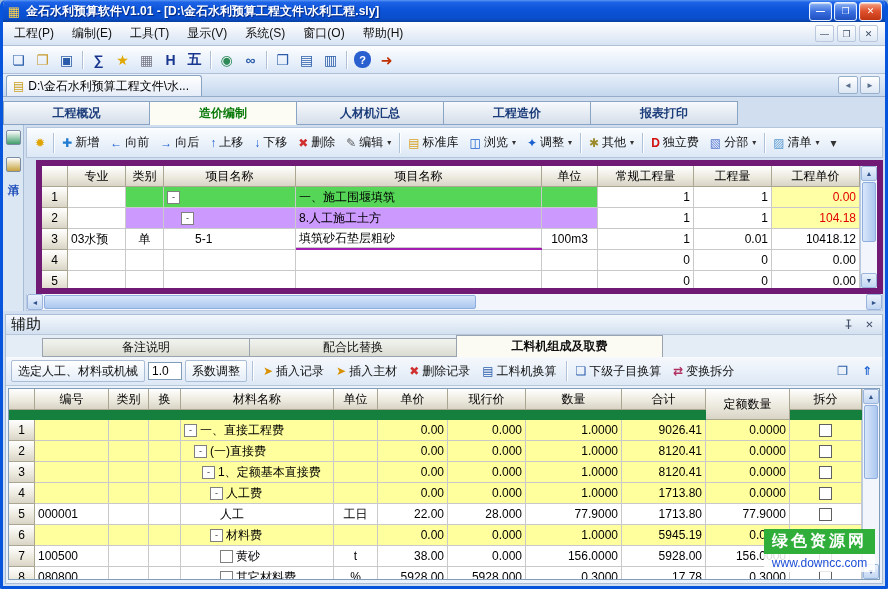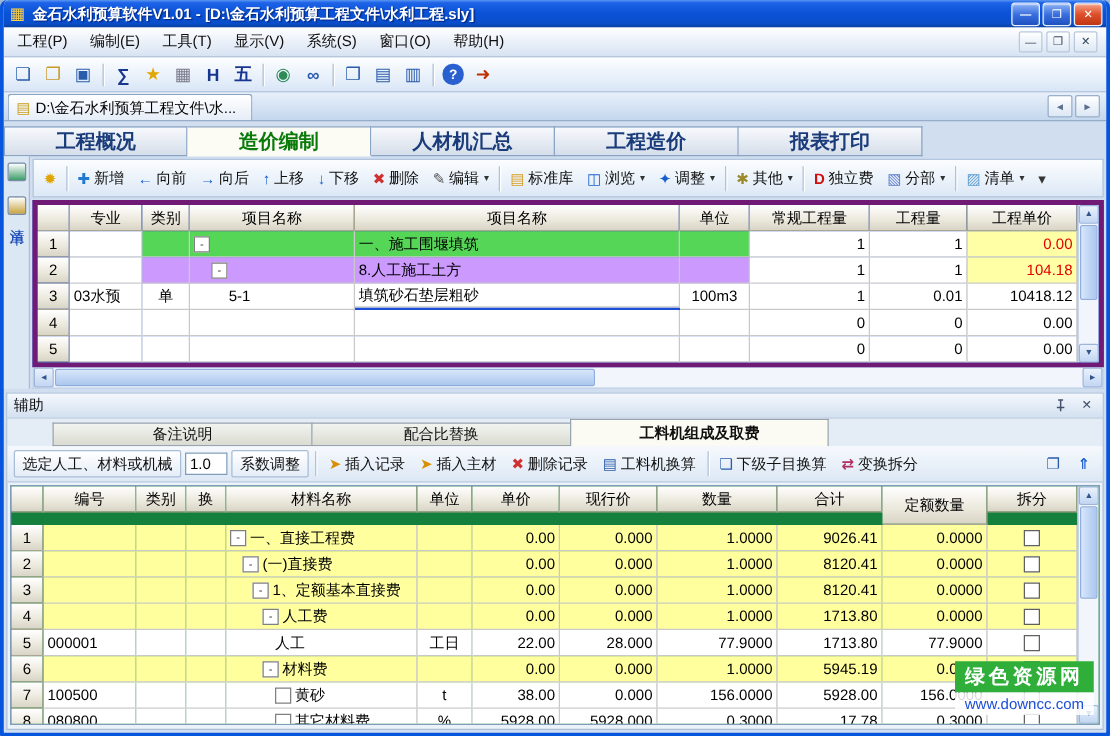--- a/index.html
+++ b/index.html
@@ -26,58 +26,58 @@
   .tb-icon.badge{background:#2a5fd0;color:#fff !important;width:17px;height:17px;border-radius:8px;font-size:11px;margin:0 3px;}
   .tb-sep{width:1px;height:18px;background:#aebfd6;margin:0 3px;box-shadow:1px 0 0 #fff;}
   
   .doctabbar{height:22px;flex:none;background:linear-gradient(180deg,#e8f0fa,#c4d7ee);border-bottom:1px solid #96adc9;display:flex;align-items:flex-end;padding:0 3px;}
   .doc-tab{height:20px;display:flex;align-items:center;gap:4px;padding:0 12px 0 6px;background:linear-gradient(180deg,#ffffff,#e6edf8);border:1px solid #8aa4c4;border-bottom:none;border-radius:3px 3px 0 0;}
   .doc-tab-icon{color:#caa021;font-size:12px;}
   .doc-nav{margin-left:auto;display:flex;gap:2px;align-items:center;padding:0 2px 2px 0;}
   .doc-nav-btn{width:18px;height:16px;font-size:8px;color:#5a6f8c;display:flex;align-items:center;justify-content:center;border:1px solid #9ab0ca;border-radius:2px;background:linear-gradient(#fff,#dce7f4);}
   
   .maintabs{height:24px;flex:none;display:flex;margin-top:4px;}
-  .main-tab{flex:0 0 147px;display:flex;align-items:center;justify-content:center;font-size:16px;font-weight:bold;color:#1b3c7a;
+  .main-tab{flex:0 0 147px;display:flex;align-items:center;justify-content:center;font-size:12px;font-weight:bold;color:#1b3c7a;
     background:linear-gradient(180deg,#f7f9fc,#d5deea);border:1px solid #8aa4c4;border-left:none;box-sizing:border-box;}
   .main-tab:first-child{border-left:1px solid #8aa4c4;}
   .main-tab.active{background:#fcfcf5;border-bottom:1px solid #fcfcf5;}
   
   .midsection{height:186px;flex:none;display:flex;}
   .sidebar{width:20px;flex:none;background:#dce7f4;border-right:1px solid #a9bdd6;display:flex;flex-direction:column;align-items:center;padding-top:5px;gap:8px;}
   .side-item{display:flex;flex-direction:column;align-items:center;gap:2px;}
   .side-icon{width:13px;height:13px;border:1px solid #7a8ca4;border-radius:2px;}
   .side-label{writing-mode:vertical-rl;text-orientation:upright;color:#1a4bb8;font-size:12px;letter-spacing:1px;}
   .midcol{flex:1;display:flex;flex-direction:column;min-width:0;}
   
   .toolbar2{height:31px;flex:none;margin:2px 2px 1px 2px;border:1px solid #b4c6dd;background:linear-gradient(180deg,#fbfdff,#dce8f6);display:flex;align-items:center;padding:0 3px;gap:1px;box-sizing:border-box;}
   .tb2-btn{height:24px;display:flex;align-items:center;gap:3px;padding:0 5px;border-radius:2px;color:#101010;white-space:nowrap;}
   .tb2-icon{font-size:12px;font-weight:bold;}
   .dd{font-size:8px;color:#333;margin-left:1px;}
   .tb2-sep{width:1px;height:20px;background:#b0c2d8;box-shadow:1px 0 0 #fff;margin:0 2px;flex:none;}
   
-  .grid-wrap{display:flex;margin:1px 2px 0 2px;border:4px solid #701a75;background:#1d4ed8;overflow:hidden;}
+  .grid-wrap{display:flex;margin:1px 2px 0 12px;border:6px solid #701a75;background:#a21caf;overflow:hidden;}
   .grid{flex:1;display:flex;flex-direction:column;overflow:hidden;min-width:0;}
   .g-row{display:flex;flex:none;}
   .g-cell{box-sizing:border-box;border-right:1px solid #c9c9c9;border-bottom:1px solid #c9c9c9;padding:0 3px;white-space:nowrap;overflow:hidden;height:21px;font-size:12px;background:#fff;display:flex;align-items:center;}
   .g-hcell,.g-rownum{background:linear-gradient(180deg,#ffffff,#ebe8dc 60%,#d8d4c6);border-right:1px solid #aaa692;border-bottom:1px solid #aaa692;justify-content:center;color:#000;}
   .treebox{width:11px;height:11px;border:1px solid #808080;background:#fff;font-size:9px;color:#333;margin-right:3px;flex:none;display:inline-flex;align-items:center;justify-content:center;line-height:9px;}
   .cbx{width:11px;height:11px;border:1px solid #606060;background:#fff;flex:none;}
   
   .vscroll{width:16px;flex:none;background:#f2f6fc;border-left:1px solid #b9cbe2;display:flex;flex-direction:column;}
   .scroll-btn{height:15px;flex:none;display:flex;align-items:center;justify-content:center;font-size:7px;color:#33548a;background:linear-gradient(180deg,#eaf1fc,#c2d6f2);border:1px solid #9ab4dc;border-radius:2px;box-sizing:border-box;}
   .vthumb{flex:none;margin:1px;background:linear-gradient(90deg,#d8e6fa,#abc7ef);border:1px solid #90aedd;border-radius:2px;}
   .vtrack{flex:1;}
   .hscroll{height:17px;flex:none;margin:0 2px;display:flex;background:#f2f6fc;border:1px solid #b9cbe2;border-top:none;box-sizing:border-box;}
   .hscroll .scroll-btn{width:16px;height:100%;}
   .hthumb{width:430px;margin:1px;background:linear-gradient(180deg,#d8e6fa,#abc7ef);border:1px solid #90aedd;border-radius:2px;flex:none;}
   .htrack{flex:1;}
   
   .aux{flex:1;margin:3px 2px 2px 2px;border:1px solid #a9bdd6;background:#ecf2f9;display:flex;flex-direction:column;min-height:0;}
   .aux-header{height:19px;flex:none;display:flex;align-items:center;gap:6px;padding:0 5px;background:linear-gradient(180deg,#f4f8fd,#d3e0f0);border-bottom:1px solid #b6c7db;}
-  .aux-title{font-size:12px;color:#101010;}
+  .aux-title{font-size:15px;color:#101010;}
   .aux-hspacer{flex:1;}
   .aux-hbtn{width:15px;height:14px;display:flex;align-items:center;justify-content:center;color:#44506a;font-size:10px;}
   .aux-tabs{height:22px;flex:none;display:flex;align-items:flex-end;padding-left:36px;background:#e4ecf6;}
   .aux-tab{width:207px;height:19px;display:flex;align-items:center;justify-content:center;font-size:12px;color:#101010;background:linear-gradient(180deg,#f2f4f0,#dadcd2);border:1px solid #9aa4b0;border-right:none;box-sizing:border-box;}
   .aux-tab:last-child{border-right:1px solid #9aa4b0;}
   .aux-tab.active{font-weight:bold;background:#fbfbf4;height:22px;border-bottom:none;}
   .aux-toolbar{height:28px;flex:none;display:flex;align-items:center;gap:3px;padding:0 5px;border-bottom:1px solid #b6c7db;background:linear-gradient(180deg,#f6f9fd,#dde8f5);}
   .aux-framedbtn{height:20px;display:flex;align-items:center;padding:0 6px;border:1px solid #a9bdd6;border-radius:2px;background:linear-gradient(#fff,#e4edf8);color:#101010;white-space:nowrap;}
   .factor-input{width:34px;height:18px;border:1px solid #7f9db9;font-size:12px;padding:0 3px;box-sizing:border-box;font-family:inherit;}
   .aux-right{margin-left:auto;display:flex;gap:4px;align-items:center;}

